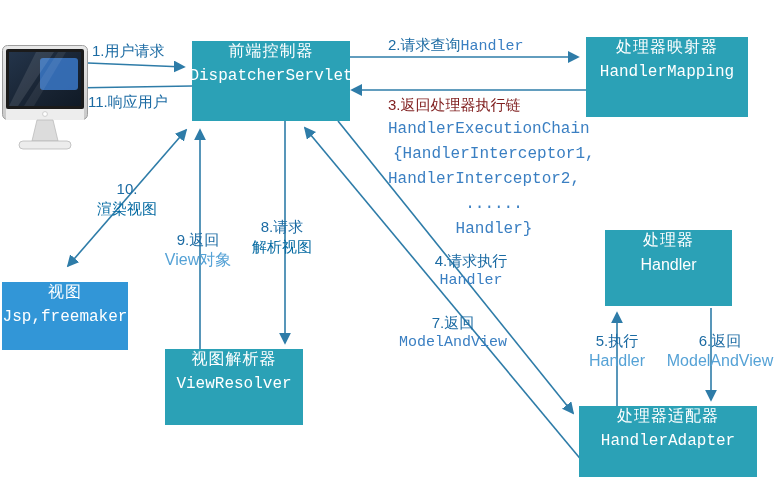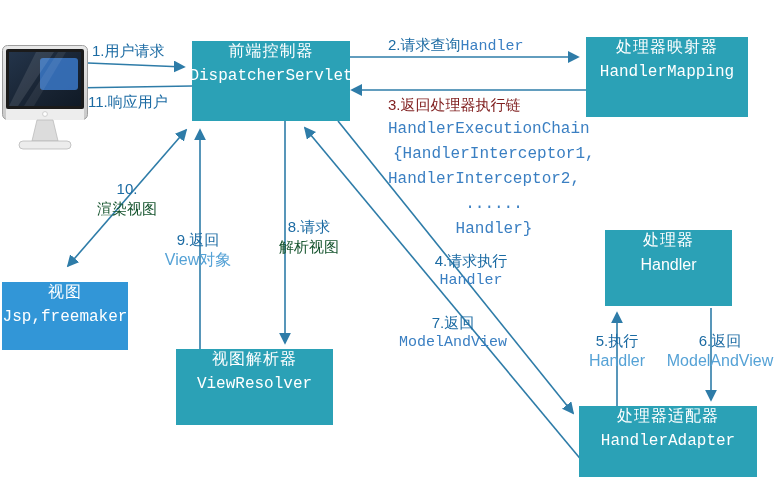--- a/index.html
+++ b/index.html
@@ -14,21 +14,21 @@
     align-items:center; justify-content:flex-start; color:#ffffff; text-align:center;
   }
   .box-teal { background:#2ba1b6; }
   .box-blue { background:#3296d7; }
   .box .t1 { font-size:16px; letter-spacing:1px; }
   .box .t2 { font-family:"Liberation Mono", monospace; font-size:16px; margin-top:5px; }
   .box .t2.sans { font-family:"Liberation Sans", sans-serif; }
 
   .lbl { position:absolute; font-size:15px; line-height:20px; white-space:nowrap; }
   .dark  { color:#1c6ba3; }
-  .light { color:#14532d; }
+  .light { color:#0369a1; }
   .mono  { font-family:"Liberation Mono", monospace; color:#3a7fc2; }
   .sansl { color:#55a2d6; font-size:16px; }
   .ctr { text-align:center; }
 
   .chainblock { position:absolute; left:388px; top:92px; width:212px; line-height:25px; font-size:15px; }
   .chainblock .mline { font-family:"Liberation Mono", monospace; color:#3a7fc2; font-size:16px; white-space:nowrap; }
   .chainblock .cline { color:#7f1d1d; white-space:nowrap; }
 
   .computer { position:absolute; left:2px; top:45px; }
 </style>
@@ -95,21 +95,21 @@
   <div class="box box-teal" style="left:605px; top:230px; width:127px; height:76px;">
     <div class="t1">处理器</div>
     <div class="t2 sans">Handler</div>
   </div>
 
   <div class="box box-teal" style="left:579px; top:406px; width:178px; height:71px;">
     <div class="t1">处理器适配器</div>
     <div class="t2">HandlerAdapter</div>
   </div>
 
-  <div class="box box-teal" style="left:176px; top:349px; width:157px; height:76px;">
+  <div class="box box-teal" style="left:165px; top:349px; width:138px; height:76px;">
     <div class="t1">视图解析器</div>
     <div class="t2">ViewResolver</div>
   </div>
 
   <div class="box box-blue" style="left:2px; top:282px; width:126px; height:68px;">
     <div class="t1">视图</div>
     <div class="t2">Jsp,freemaker</div>
   </div>
 
   <div class="lbl dark" style="left:92px; top:41px;">1.用户请求</div>
@@ -140,21 +140,21 @@
   <div class="lbl ctr" style="left:584px; top:331px; width:66px;">
     <div class="dark">5.执行</div>
     <div class="sansl">Handler</div>
   </div>
 
   <div class="lbl ctr" style="left:664px; top:331px; width:112px;">
     <div class="dark">6.返回</div>
     <div class="sansl">ModelAndView</div>
   </div>
 
-  <div class="lbl ctr" style="left:244px; top:217px; width:76px;margin-left:27px;">
+  <div class="lbl ctr" style="left:244px; top:217px; width:76px;">
     <div class="dark">8.请求</div>
     <div class="light">解析视图</div>
   </div>
 
   <div class="lbl ctr" style="left:160px; top:230px; width:76px;">
     <div class="dark">9.返回</div>
     <div class="sansl">View对象</div>
   </div>
 
   <div class="lbl ctr" style="left:92px; top:179px; width:70px;">

